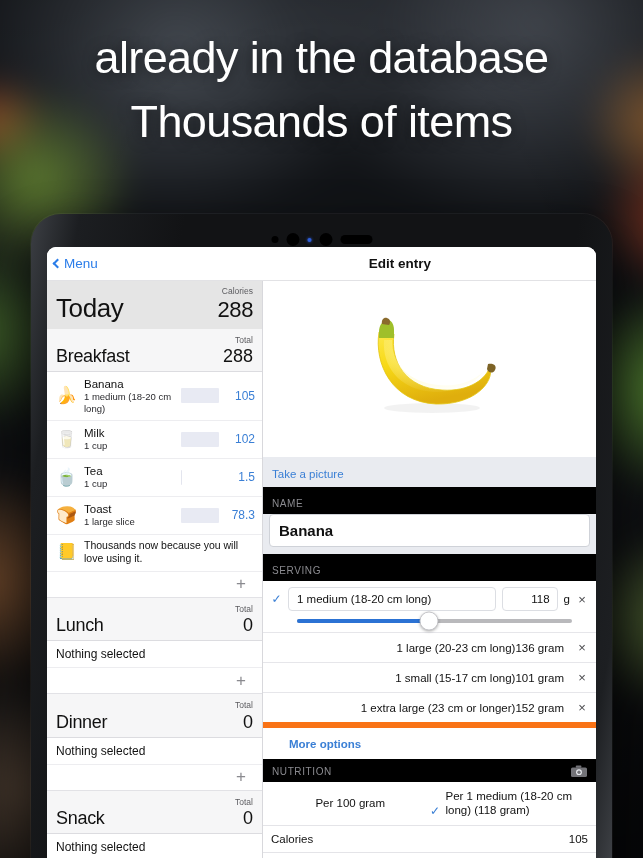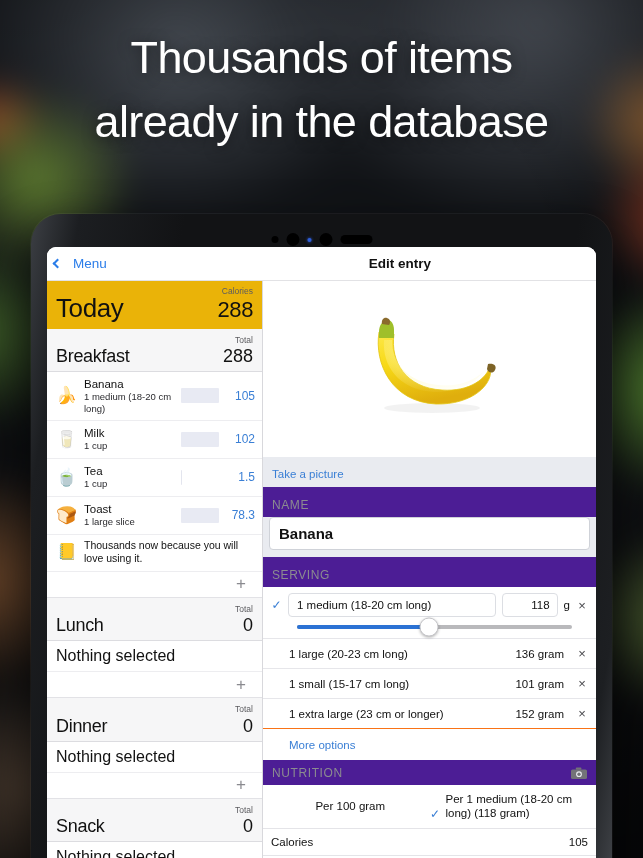--- a/index.html
+++ b/index.html
@@ -81,21 +81,21 @@
   
   #navbar {
     height:34px;
     display:flex; align-items:center;
     border-bottom:1px solid #e2e2e5;
     background:#fff;
     flex:none;
     position:relative;
   }
   #menu-btn {
-    display:flex; align-items:center; gap:10px;
+    display:flex; align-items:center; gap:1px;
     margin-left:7px;
     color:#2b7de9;
     font-size:13.5px;
     cursor:pointer;
   }
   #menu-chevron {
     display:inline-block;
     width:7px; height:7px;
     border-left:2px solid #2b7de9;
     border-bottom:2px solid #2b7de9;
@@ -122,21 +122,21 @@
     overflow:hidden;
   }
   #right-pane {
     flex:1;
     background:#eceef2;
     overflow:hidden;
   }
 
   
   .day-header {
-    background:#eab308;
+    background:#e5e5e5;
     padding:6px 9px 8px 9px;
     display:flex; align-items:flex-end; justify-content:space-between;
   }
   .day-title { font-size:26px; color:#111; letter-spacing:-.4px; line-height:1; }
   .cal-wrap { text-align:right; line-height:1; }
   .cal-label { font-size:8.5px; color:#5c5c60; display:block; margin-bottom:3px; }
   .cal-value { font-size:22px; color:#111; letter-spacing:-.4px; }
 
   .meal-header {
     background:#f6f6f7;
@@ -177,46 +177,46 @@
     display:flex; align-items:center; justify-content:flex-end;
     padding-right:16px;
     border-bottom:1px solid #e2e2e6;
     background:#fff;
     color:#8a8a8f;
     font-size:17px;
     cursor:pointer;
   }
   .nothing-row {
     padding:6px 9px;
-    font-size:16px;
+    font-size:12px;
     color:#111;
     background:#fff;
     border-bottom:1px solid #ededf0;
   }
 
   
   .photo-area {
     background:#fff;
     height:176px;
     display:flex; align-items:center; justify-content:center;
     position:relative;
   }
   #banana-img { width:152px; height:106px; }
 
   .take-pic-band {
     background:#e9ebf0;
     padding:7px 9px 5px 9px;
   }
   .link-blue { color:#3a7fd5; font-size:11.5px; cursor:pointer; }
   .sect-label {
-    font-size:12px;
+    font-size:10px;
     letter-spacing:.6px;
     color:#8b8b90;
     padding:11px 9px 5px 9px;
-    background:#4c1d95;
+    background:#000000;
   }
   .sect-label.with-cam { display:flex; align-items:center; justify-content:space-between; padding-top:6px; padding-bottom:5px;}
 
   .name-field-wrap { background:#e9ebf0; padding:0 6px 7px 6px; }
   .name-field {
     background:#fff;
     border:1px solid #cfd2d8;
     border-radius:4px;
     padding:7px 9px;
     font-size:15px;
@@ -278,24 +278,24 @@
     transform:translate(-50%,-50%);
   }
 
   .serv-row {
     background:#fff;
     display:flex; align-items:center;
     padding:7px 8px;
     border-top:1px solid #e6e6ea;
     font-size:11.5px; color:#111;
   }
-  .serv-row .lbl { flex:1; padding-left:18px; }
+  .serv-row .lbl { flex:1; padding-left:18px;text-align:right; }
   .serv-row .amt { flex:none; padding-right:12px; }
 
-  .more-band { background:#fff; padding:6px 8px 7px 8px; border-top:1px solid #f97316; }
+  .more-band { background:#fff; padding:6px 8px 7px 8px; border-top:6px solid #f97316;font-weight:bold; }
   .more-link { color:#3a7fd5; font-size:11.5px; padding-left:18px; cursor:pointer; }
 
   .cam-icon { width:16px; height:12px; display:block; }
 
   .nutri-toggle {
     background:#fff;
     display:flex; align-items:center;
     padding:7px 8px;
     border-bottom:1px solid #e4e4e8;
   }
@@ -310,22 +310,22 @@
     font-size:11.5px; color:#111;
   }
 </style>
 </head>
 <body>
 
 <div id="bg"></div>
 <div id="bg-vignette"></div>
 
 <div id="headline">
+  <span class="l">already in the database</span>
   <span class="l">Thousands of items</span>
-  <span class="l">already in the database</span>
 </div>
 
 <div id="device">
   <div id="sensors">
     <span class="sensor s-a"></span>
     <span class="sensor s-b"></span>
     <span class="sensor s-led"></span>
     <span class="sensor s-c"></span>
     <span class="s-speaker"></span>
   </div>

